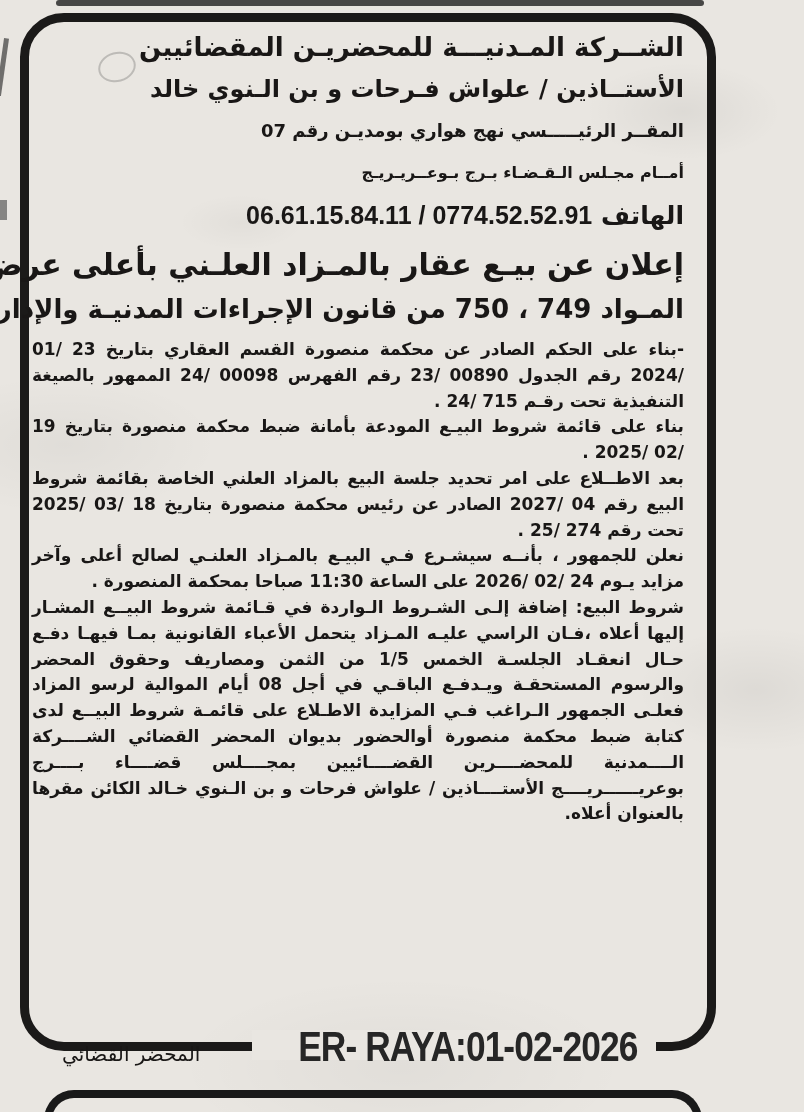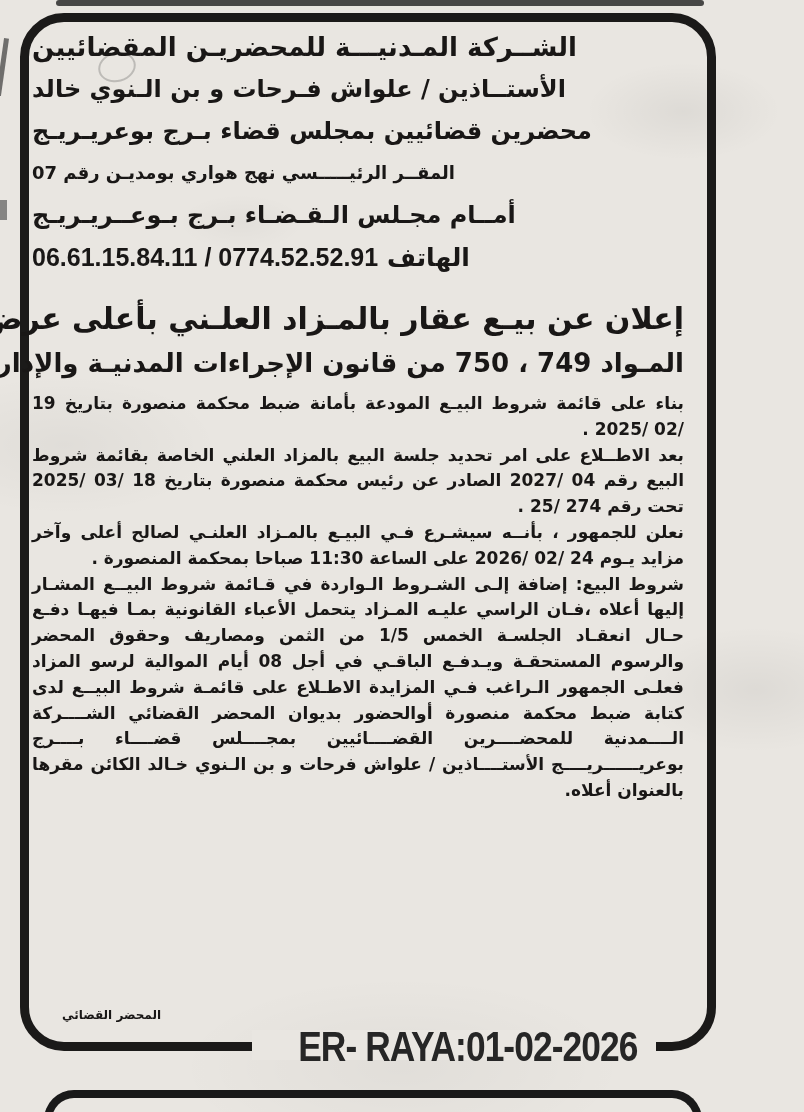--- a/index.html
+++ b/index.html
@@ -20,37 +20,37 @@
   .edge-mark-2{position:absolute;left:0;top:200px;width:7px;height:20px;background:#444;opacity:.6}
   .smudge-circle{position:absolute;left:98px;top:52px;width:34px;height:26px;border:2px solid rgba(60,60,60,.25);border-radius:50%;transform:rotate(-15deg)}
 
   .main-box{
     position:absolute;left:20px;top:13px;width:696px;height:1038px;box-sizing:border-box;
     border:9px solid #1b1a19;border-radius:44px;z-index:1;
   }
   .border-gap{position:absolute;left:252px;top:1030px;width:404px;height:30px;background:#e9e6e1;z-index:2}
 
   .content{position:absolute;left:32px;top:26px;width:652px;z-index:3}
-  .hline{text-align:left;font-weight:bold;line-height:42px;letter-spacing:0;white-space:nowrap}
+  .hline{text-align:right;font-weight:bold;line-height:42px;letter-spacing:0;white-space:nowrap}
   .h-company{font-size:26px}
   .h-principals{font-size:24px}
   .h-role{font-size:24px}
   .h-head{font-size:18px}
-  .h-before{font-size:24px;letter-spacing:1px}
+  .h-before{font-size:16px;letter-spacing:1px}
   .h-branch{font-size:24px}
   .h-phone{font-size:25px}
   .nums{direction:ltr;unicode-bidi:embed;font-family:Liberation Sans, sans-serif;font-weight:bold}
 
-  .title{font-size:30px;font-weight:bold;text-align:left;line-height:48px;margin-top:16px;white-space:nowrap}
+  .title{font-size:30px;font-weight:bold;text-align:left;line-height:48px;margin-top:4px;white-space:nowrap}
   .subtitle{font-size:26px;font-weight:bold;text-align:center;line-height:40px;white-space:nowrap}
 
   .bodytext{margin-top:8px;font-size:17px;font-weight:bold;line-height:25.8px;text-align:justify}
   .para{margin:0}
 
-  .signature{position:absolute;left:62px;top:1008px;z-index:3;font-size:12px;font-weight:bold}
+  .signature{position:absolute;left:62px;top:1042px;z-index:3;font-size:20px;font-weight:normal}
 
   .er-raya{
     position:absolute;left:286px;top:1026px;width:348px;z-index:3;
     font-family:"Liberation Sans","DejaVu Sans",sans-serif;font-weight:bold;
     font-size:38px;color:#262626;text-align:center;direction:ltr;white-space:nowrap;
     transform:scaleX(.93) scaleY(1.12);transform-origin:center;letter-spacing:-1px;
   }
 
   .next-box{
     position:absolute;left:44px;top:1090px;width:658px;height:50px;box-sizing:border-box;
@@ -64,32 +64,32 @@
 <div class="edge-mark-1"></div>
 <div class="edge-mark-2"></div>
 <div class="smudge-circle"></div>
 
 <div class="main-box"></div>
 <div class="border-gap"></div>
 
 <div class="content">
   <div class="hline h-company">الشــركة المـدنيـــة للمحضريـن المقضائيين</div>
   <div class="hline h-principals">الأستــاذين / علواش فـرحات و بن الـنوي خالد</div>
-  <div class="hline h-role">محضرين قضائيين بمجلس قضاء بـرج بوعريـريـج</div>
   <div class="hline h-head">المقــر الرئيـــــسي نهج هواري بومديـن رقم 07</div>
   <div class="hline h-before">أمــام مجـلس الـقـضـاء بـرج بـوعــريـريـج</div>
   <div class="hline h-phone">
     <span>الهاتف</span>
     <span class="nums">06.61.15.84.11 / 0774.52.52.91</span>
   </div>
 
   <div class="title">إعلان عن بيـع عقار بالمـزاد العلـني بأعلى عرض</div>
   <div class="subtitle">المـواد 749 ، 750 من قانون الإجراءات المدنيـة والإداريـة</div>
 
   <div class="bodytext">
+    <p class="para">-بناء على الحكم الصادر عن محكمة منصورة القسم العقاري بتاريخ 23 /01 /2024 رقم الجدول 00890 /23 رقم الفهرس 00098 /24 الممهور بالصيغة التنفيذية تحت رقـم 715 /24 .</p>
     <p class="para">بناء على قائمة شروط البيـع المودعة بأمانة ضبط محكمة منصورة بتاريخ 19 /02 /2025 .</p>
     <p class="para">بعد الاطــلاع على امر تحديد جلسة البيع بالمزاد العلني الخاصة بقائمة شروط البيع رقم 04 /2027 الصادر عن رئيس محكمة منصورة بتاريخ 18 /03 /2025 تحت رقم 274 /25 .</p>
     <p class="para">نعلن للجمهور ، بأنــه سيشـرع فـي البيـع بالمـزاد العلنـي لصالح أعلى وآخر مزايد يـوم 24 /02 /2026 على الساعة 11:30 صباحا بمحكمة المنصورة .</p>
     <p class="para">شروط البيع: إضافة إلـى الشـروط الـواردة في قـائمة شروط البيــع المشـار إليها أعلاه ،فـان الراسي عليـه المـزاد يتحمل الأعباء القانونية بمـا فيهـا دفـع حـال انعقـاد الجلسـة الخمس 1/5 من الثمن ومصاريف وحقوق المحضر والرسوم المستحقـة ويـدفـع الباقـي في أجل 08 أيام الموالية لرسو المزاد فعلـى الجمهور الـراغب فـي المزايدة الاطـلاع على قائمـة شروط البيــع لدى كتابة ضبط محكمة منصورة أوالحضور بديوان المحضر القضائي الشــــركة الــــمدنية للمحضــــرين القضــــائيين بمجــــلس قضــــاء بــــرج بوعريــــــريــــج الأستــــاذين / علواش فرحات و بن الـنوي خـالد الكائن مقرها بالعنوان أعلاه.</p>
   </div>
 </div>
 
 <div class="signature">المحضر القضائي</div>
 
 <div class="er-raya">ER- RAYA:01-02-2026</div>

